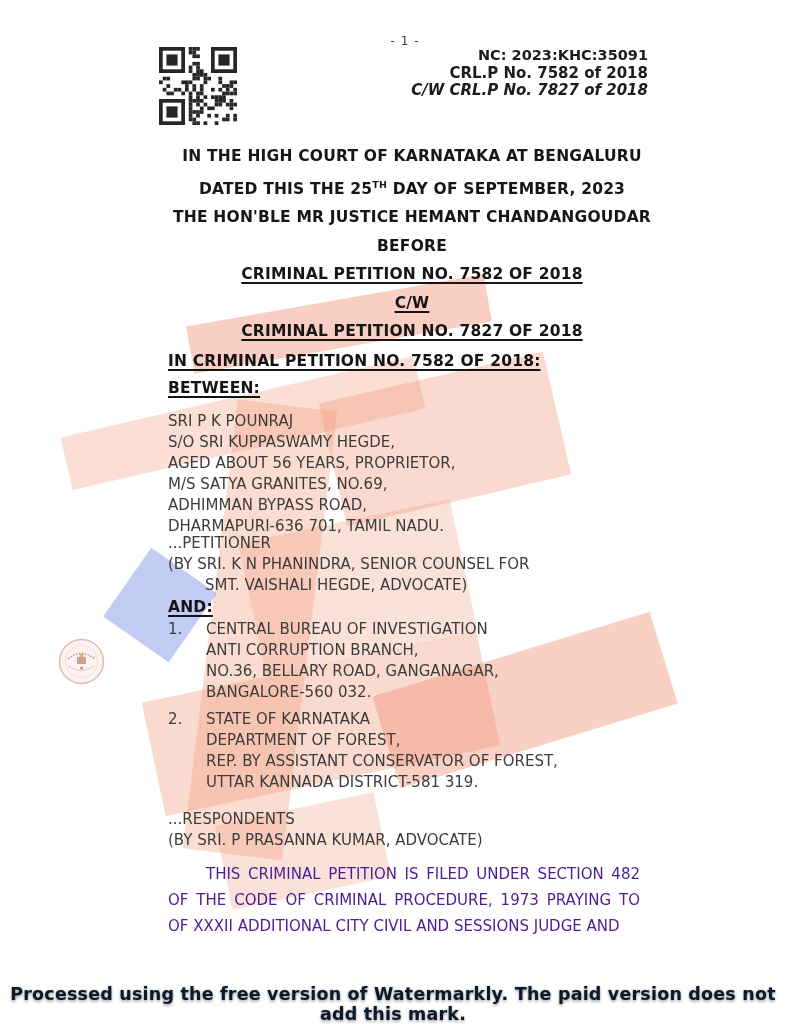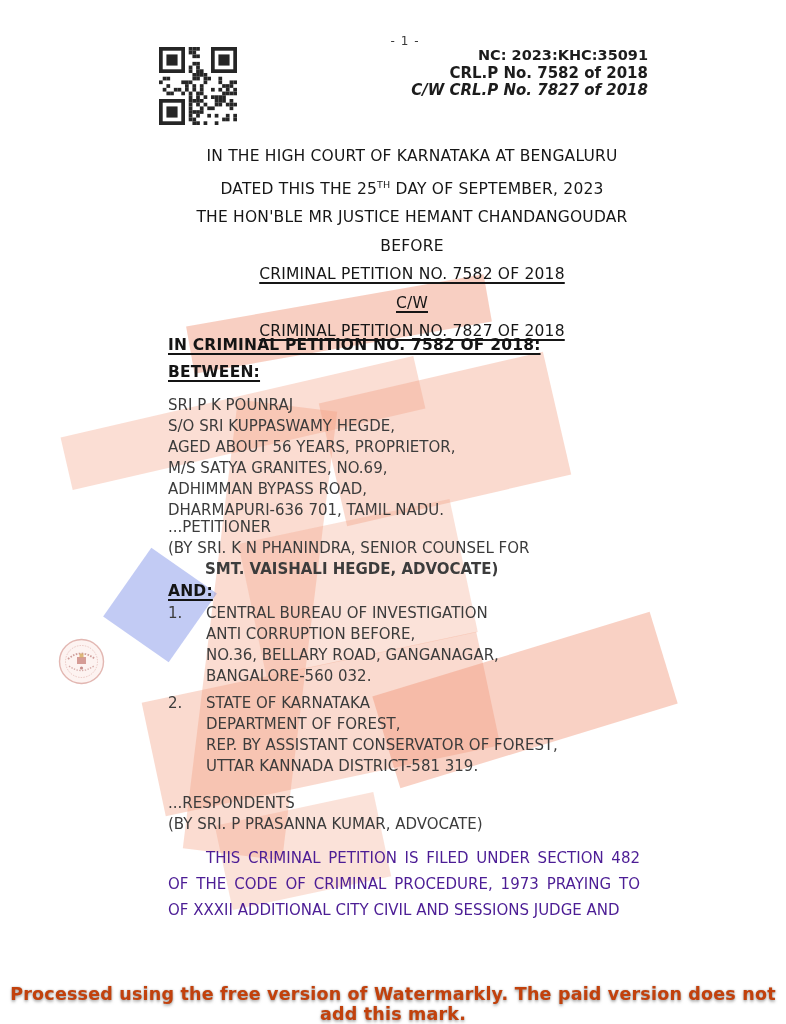--- a/index.html
+++ b/index.html
@@ -26,46 +26,46 @@
     font-size:12px; color:#3a3a3a; letter-spacing:1px;}
   .hdr-right{position:absolute; top:47px; right:138px; text-align:right; color:#1c1c1c; line-height:17.5px;}
   .hdr-right .nc{font-size:14.5px; font-weight:700;}
   .hdr-right .crlp{font-size:15px; font-weight:700;}
   .hdr-right .cw{font-size:15px; font-weight:700; font-style:italic;}
 
   .qr{position:absolute; left:159px; top:47px; width:78px; height:78px;}
 
   
   .titles{position:absolute; top:142px; left:0; width:786px; text-align:center; color:#161616;}
-  .titles .t{font-size:15.5px; font-weight:400; line-height:28.5px; letter-spacing:.2px;padding-left:38px;}
+  .titles .t{font-size:15.5px; font-weight:700; line-height:28.5px; letter-spacing:.2px;padding-left:38px;}
   .titles .t sup{font-size:9.5px;}
   .u{text-decoration:underline; text-decoration-thickness:2px; text-underline-offset:3px;}
 
   
-  .body-col{position:absolute; left:168px; top:336px; width:472px; color:#3c3c3c;
+  .body-col{position:absolute; left:168px; top:352px; width:472px; color:#3c3c3c;
     font-size:15px; line-height:21px;}
   .bh{font-size:15.5px; font-weight:700; color:#141414; letter-spacing:.2px; line-height:19px;}
   .mb8{margin-bottom:8px;} .mb13{margin-bottom:13px;}
   .party-tag{margin-top:-4px;}
-  .indent{padding-left:37px;font-weight:bold;}
+  .indent{padding-left:37px;}
   .and-label{margin-top:2px; margin-bottom:2px;}
   .resp-item{display:flex; margin-top:0;}
   .resp-item .num{width:38px; flex:0 0 38px;}
   .resp-item .lines{flex:1;}
   .item1{margin-top:2px; margin-bottom:6px;}
   .prayer{margin-top:10px; font-size:15px; line-height:26px; color:#4c1d95;}
   .prayer .jline{text-align:justify; text-align-last:justify;}
   .prayer .first{padding-left:38px;}
 
   
   .seal{position:absolute; left:58px; top:638px; width:47px; height:47px; opacity:.75;}
 
   
   .footer-note{position:absolute; left:0; top:984px; width:786px; text-align:center;
-    font-size:17.5px; font-weight:600; color:#c2410c; letter-spacing:.2px;
+    font-size:17.5px; font-weight:600; color:#0f172a; letter-spacing:.2px;
     text-shadow:0 0 2px rgba(90,90,90,.45), 0 2px 3px rgba(120,120,120,.55);}
 </style>
 </head>
 <body>
 
 <div class="page">
 
   <div>
     <div class="wm wm-s1"></div>
     <div class="wm wm-s2"></div>
@@ -233,21 +233,21 @@
       <div>(BY SRI. K N PHANINDRA, SENIOR COUNSEL FOR</div>
       <div class="indent">SMT. VAISHALI HEGDE, ADVOCATE)</div>
     </div>
 
     <div class="bh and-label"><span class="u">AND:</span></div>
 
     <div class="resp-item item1">
       <div class="num">1.</div>
       <div class="lines">
         <div>CENTRAL BUREAU OF INVESTIGATION</div>
-        <div>ANTI CORRUPTION BEFORE,</div>
+        <div>ANTI CORRUPTION BRANCH,</div>
         <div>NO.36, BELLARY ROAD, GANGANAGAR,</div>
         <div>BANGALORE-560 032.</div>
       </div>
     </div>
 
     <div class="resp-item">
       <div class="num">2.</div>
       <div class="lines">
         <div>STATE OF KARNATAKA</div>
         <div>DEPARTMENT OF FOREST,</div>

